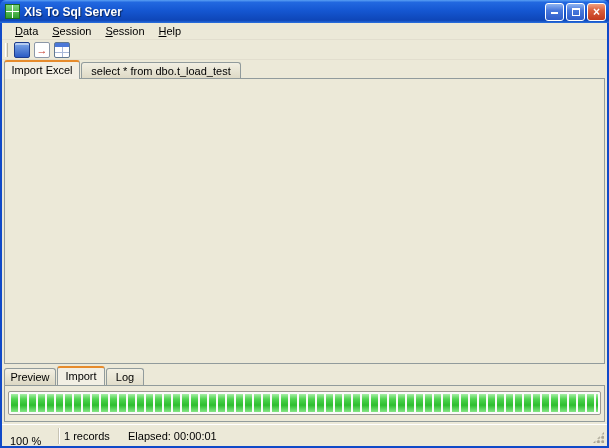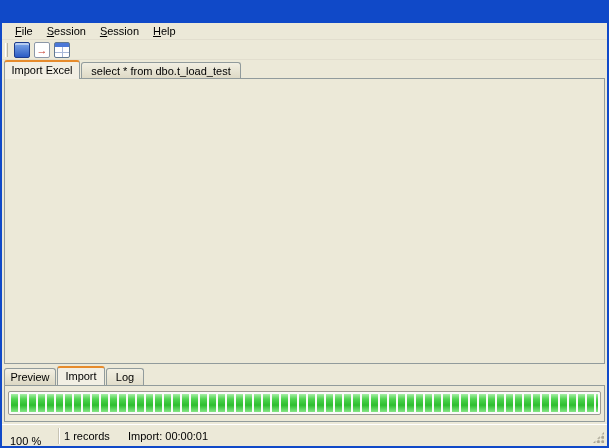--- a/index.html
+++ b/index.html
@@ -112,25 +112,34 @@
   .st-div { width:2px; height:16px; border-left:1px solid #C8C4B4; border-right:1px solid #FFF; margin:0 4px; }
   .grip { position:absolute; right:2px; bottom:2px; width:13px; height:13px;
     background-image:radial-gradient(circle at 2px 2px,#A8A494 0,#A8A494 1.5px, transparent 1.7px);
     background-size:4.3px 4.3px; clip-path:polygon(100% 0,100% 100%,0 100%); }
 </style>
 </head>
 <body>
 
 <div class="window">
 
+  <div class="titlebar">
+    <div class="app-icon"></div>
+    <span class="title-text">Xls To Sql Server</span>
+    <div class="win-btns">
+      <div class="wbtn"><span class="glyph-min"></span></div>
+      <div class="wbtn"><span class="glyph-max"></span></div>
+      <div class="wbtn close">×</div>
+    </div>
+  </div>
 
   <div class="inner"></div>
 
   <div class="menubar">
-    <span class="menu-item">File</span>
+    <span class="menu-item">Data</span>
     <span class="menu-item">Session</span>
     <span class="menu-item">Session</span>
     <span class="menu-item">Help</span>
   </div>
 
   <div class="toolbar">
     <div class="tb-grip"></div>
     <div class="tb-icon icon-db"></div>
     <div class="tb-icon icon-run">→</div>
     <div class="tb-icon icon-table"></div>
@@ -347,17 +356,17 @@
 
   <div class="progress-panel"></div>
   <div class="progress-track">
     <div class="progress-fill" style="width: 100%;"></div>
   </div>
 
   <div class="statusbar">
     <span style="margin-left:8px; width:44px;margin-top:10px;">100 %</span>
     <div class="st-div"></div>
     <span style="width:56px;">1 records</span>
-    <span style="margin-left:8px;">Import: 00:00:01</span>
+    <span style="margin-left:8px;">Elapsed: 00:00:01</span>
     <div class="grip"></div>
   </div>
 
 </div>
 
 </body></html>

